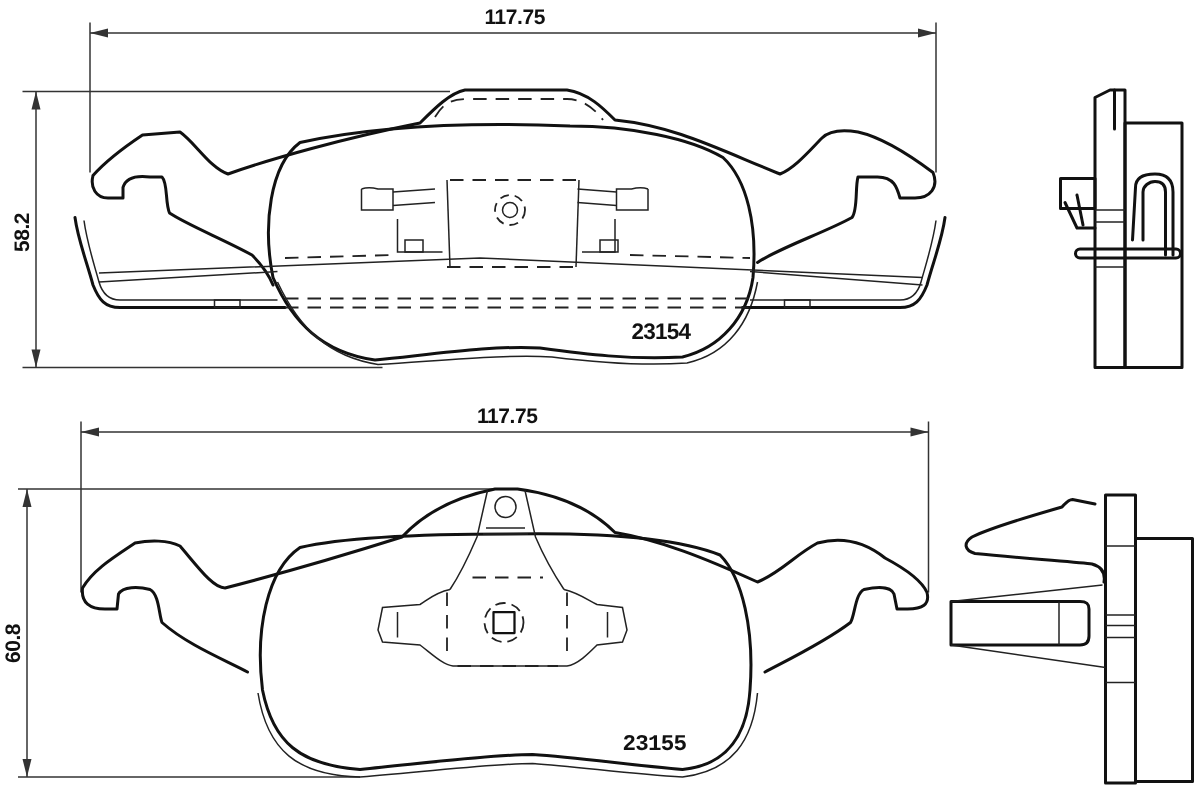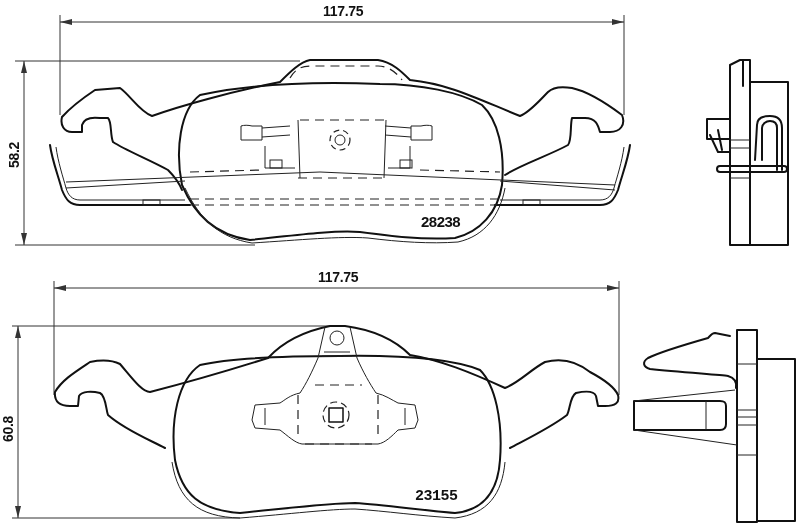--- a/index.html
+++ b/index.html
@@ -164,18 +164,18 @@
     <path class="ln" d="M 730,336 L 715,333 C 712,333 710,336 708,338 C 680,346 660,352 648,358 C 642,362 643,367 650,369 C 680,372 720,375 728,376 C 735,378 737,382 736,388"></path>
     <path class="ln" d="M 634,401 L 634,430 L 720,430 C 724,430 726,428 726,424 L 726,406 C 726,402 724,401 720,401 Z"></path>
     <line class="thin" x1="706" y1="401" x2="706" y2="430"></line>
     <line class="thin" x1="634" y1="401" x2="735" y2="390"></line>
     <line class="thin" x1="634" y1="430" x2="737" y2="445"></line>
   </g>
 </svg>
 
 <div class="lbl dimtxt" style="left:323px; top:3px;">117.75</div>
 <div class="lbl dimtxt vtxt" style="left:-6px; top:147px; width:40px; text-align:center;">58.2</div>
-<div class="lbl parttxt" style="left:421px; top:213px;">28238</div>
+<div class="lbl parttxt" style="left:421px; top:213px;">23154</div>
 
 <div class="lbl dimtxt" style="left:318px; top:269px;">117.75</div>
 <div class="lbl dimtxt vtxt" style="left:-12px; top:421px; width:40px; text-align:center;">60.8</div>
 <div class="lbl parttxt" style="left:415px; top:488px;font-family:Liberation Mono, monospace;">23155</div>
 </div>
 
 </body></html>

